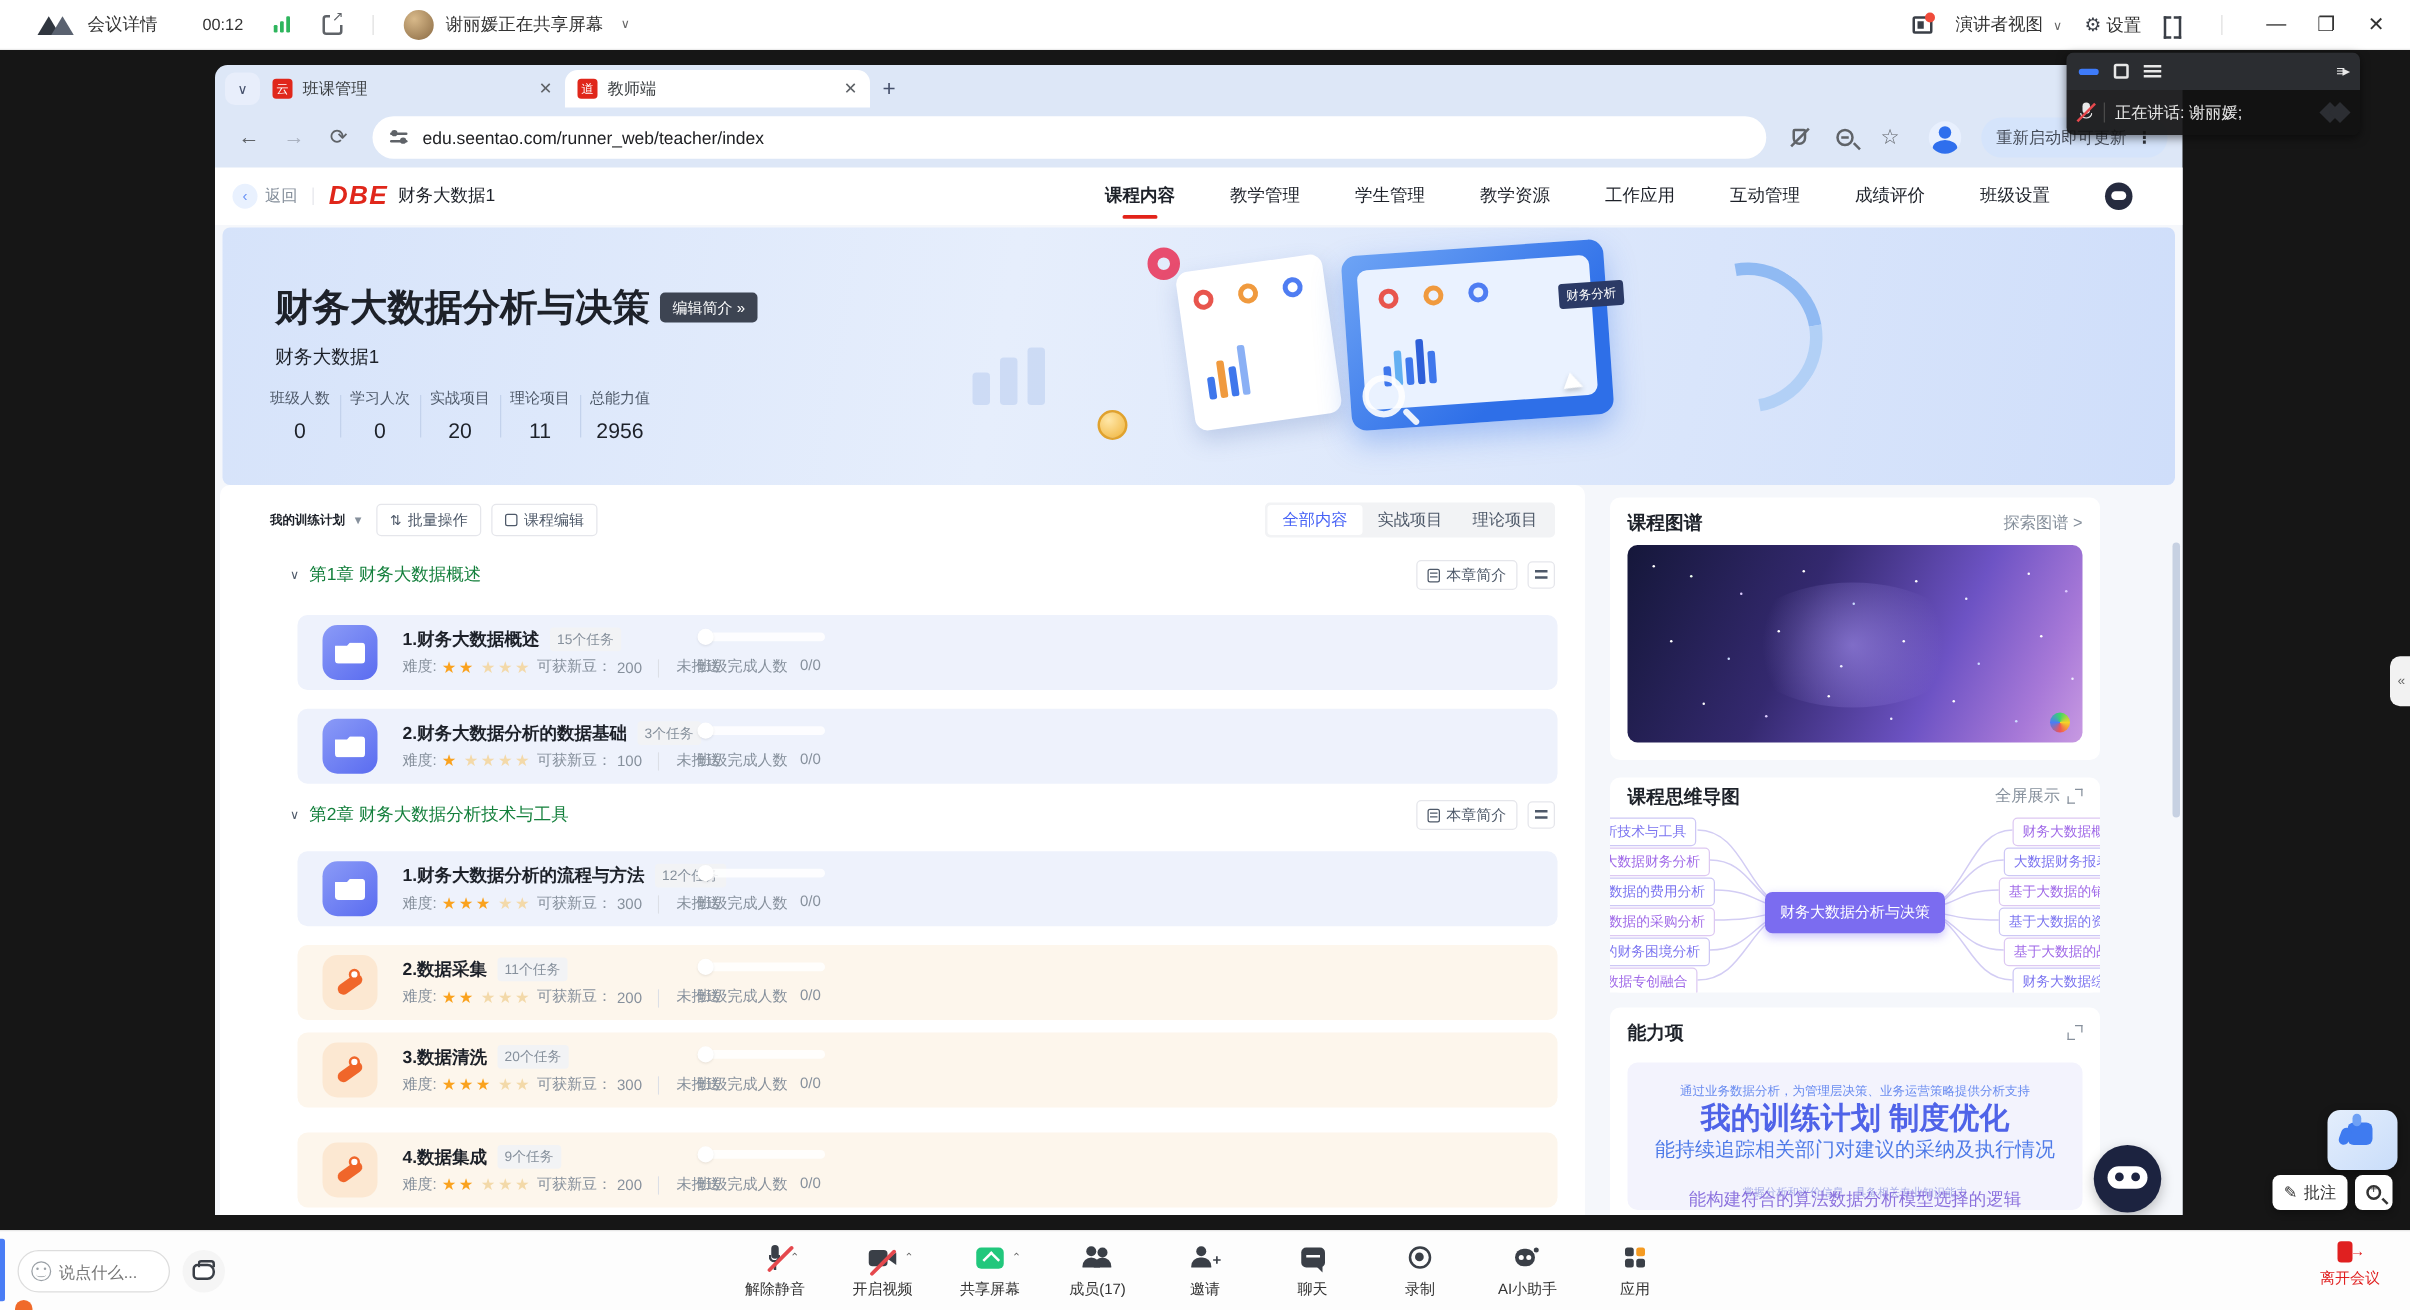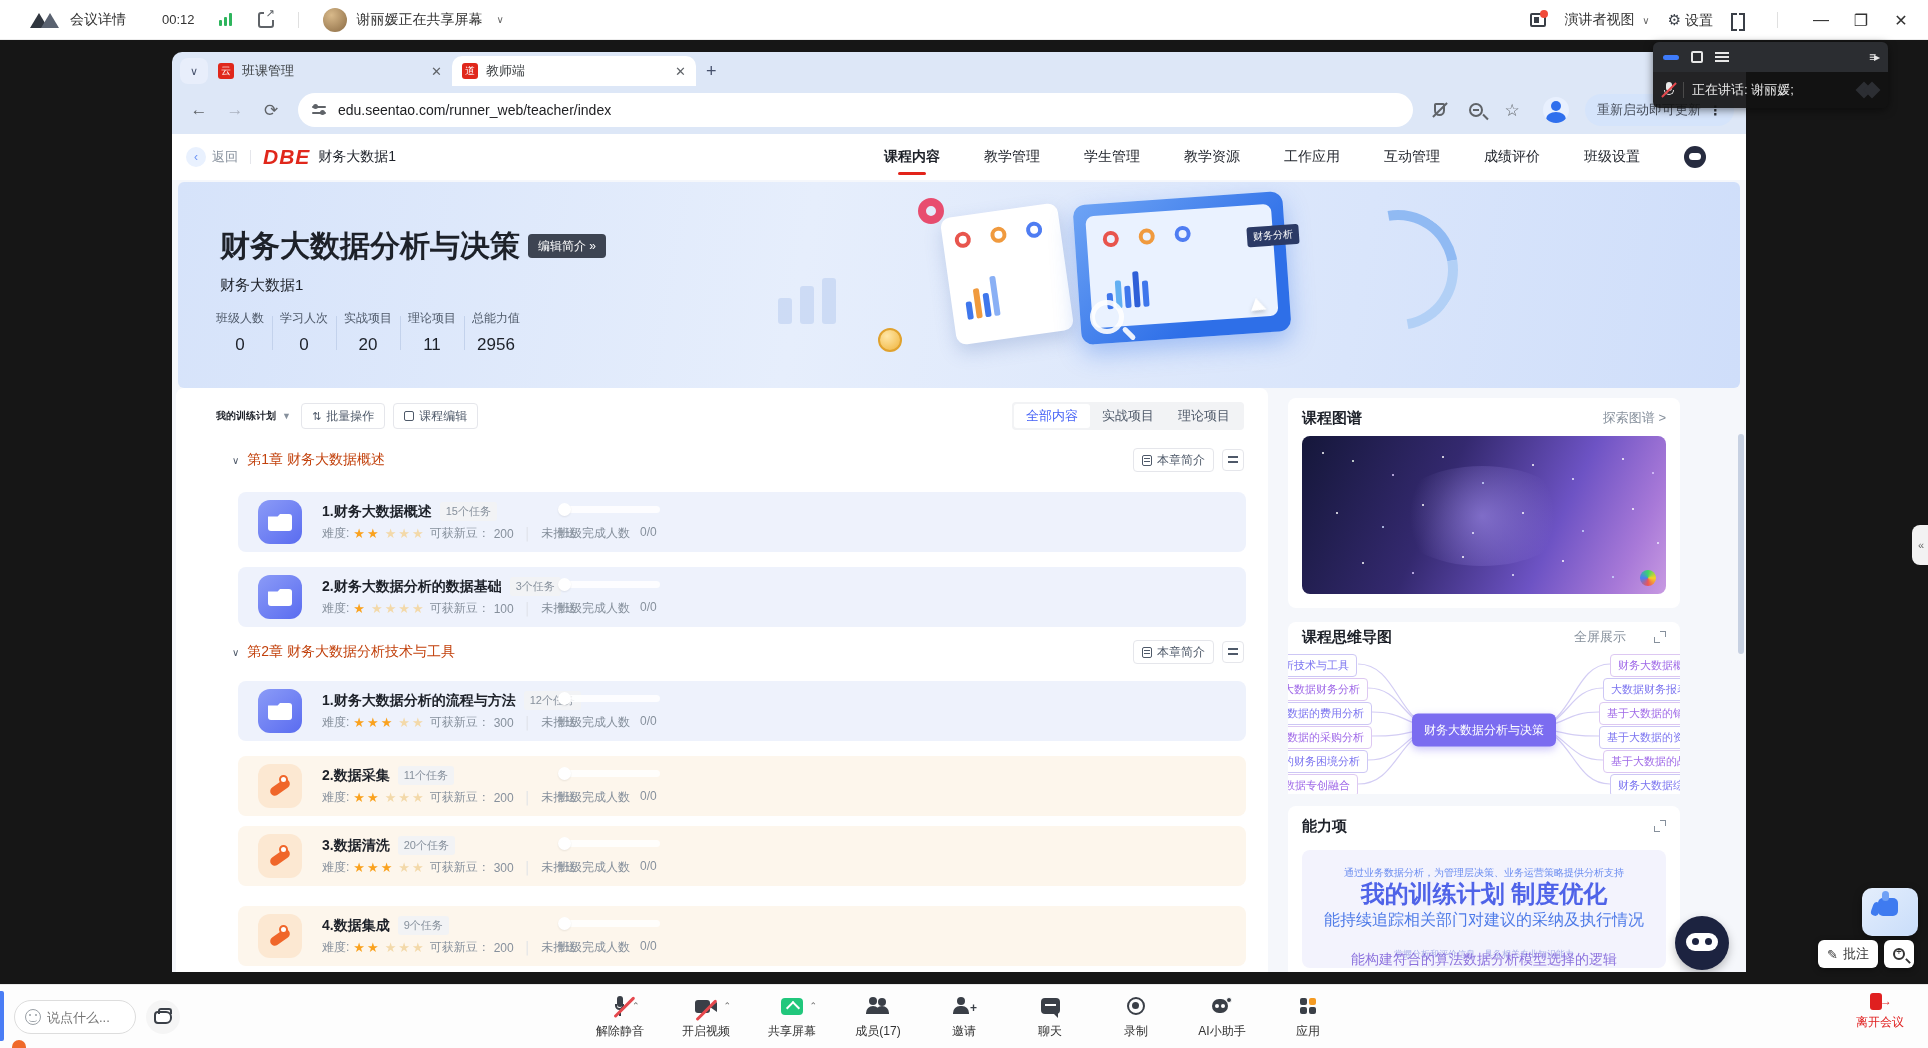--- a/index.html
+++ b/index.html
@@ -134,21 +134,21 @@
   #plantitle { font-size:10px; font-weight:bold; color:#1d2129; }
   .tcaret { font-size:9px; color:#86909c; margin:0 10px 0 6px; }
   .tool-btn { height:26px; border:1px solid #e5e6eb; border-radius:4px; background:#fff; display:flex; align-items:center; gap:5px; padding:0 10px; font-size:12px; color:#4e5969; margin-right:8px; }
   .ic-swap { font-size:11px; color:#4e5969; }
   .ic-sq { width:10px; height:10px; border:1.5px solid #4e5969; border-radius:2px; }
   #seg { margin-left:auto; background:#f2f3f5; border-radius:4px; height:28px; display:flex; align-items:center; padding:2px; }
   .seg-i { font-size:13px; color:#4e5969; padding:3px 12px; border-radius:3px; white-space:nowrap; }
   .seg-i.on { background:#fff; color:#4662f6; }
   .chap-h { position:absolute; left:56px; right:24px; height:24px; display:flex; align-items:center; }
   .chap-v { font-size:10px; color:#4e5969; margin-right:8px; }
-  .chap-t { font-size:14px; color:#c2410c; }
+  .chap-t { font-size:14px; color:#15803d; }
   .chap-intro { margin-left:auto; height:24px; border:1px solid #e5e6eb; border-radius:4px; display:flex; align-items:center; gap:5px; padding:0 8px; font-size:12px; color:#4e5969; background:#fff; }
   .ic-doc { width:10px; height:11px; border:1.2px solid #4e5969; border-radius:2px; position:relative; }
   .ic-doc:after { content:""; position:absolute; left:1px; top:2px; width:6px; height:1.2px; background:#4e5969; box-shadow:0 3px 0 #4e5969; }
   .chap-cfg { width:22px; height:22px; border:1px solid #e5e6eb; border-radius:4px; margin-left:8px; background:#fff; position:relative; }
   .chap-cfg:after { content:""; position:absolute; left:5px; top:6px; width:10px; height:2px; background:#4e5969; box-shadow:0 5px 0 #4e5969; }
   .lrow { position:absolute; left:62px; width:1008px; height:60px; border-radius:8px; }
   .lrow.blue { background:#eef2fc; }
   .lrow.orange { background:#fdf6ec; }
   .rico { position:absolute; left:20px; top:8px; width:44px; height:44px; border-radius:12px; }
   .rico.blue { background:linear-gradient(140deg,#8b9bf7,#5a6cf0); }
@@ -622,21 +622,21 @@
         <span class="scard-l">探索图谱 &gt;</span>
       </div>
       <div id="mapimg">
         <div class="glow"></div>
         <span class="stars-dots"></span>
         <span class="rgb-dot"></span>
       </div>
     </div>
 
     <div class="scard" style="top:488px;height:172px;">
-      <div class="scard-h" style="height:30px;gap:22px;">
+      <div class="scard-h" style="height:30px;">
         <span class="scard-t">课程思维导图</span>
         <span class="scard-l"><span>全屏展示</span></span>
         <span class="fs-ic"></span>
       </div>
       <div class="mm-area">
         <svg id="mmsvg" width="392" height="142">
           <g stroke="#d3cdf4" stroke-width="1.2" fill="none">
             <path d="M150,75 C110,75 110,12 70,12"></path>
               <path d="M150,75 C115,75 115,36 80,36"></path>
             <path d="M150,75 C118,75 118,60 84,60"></path>

